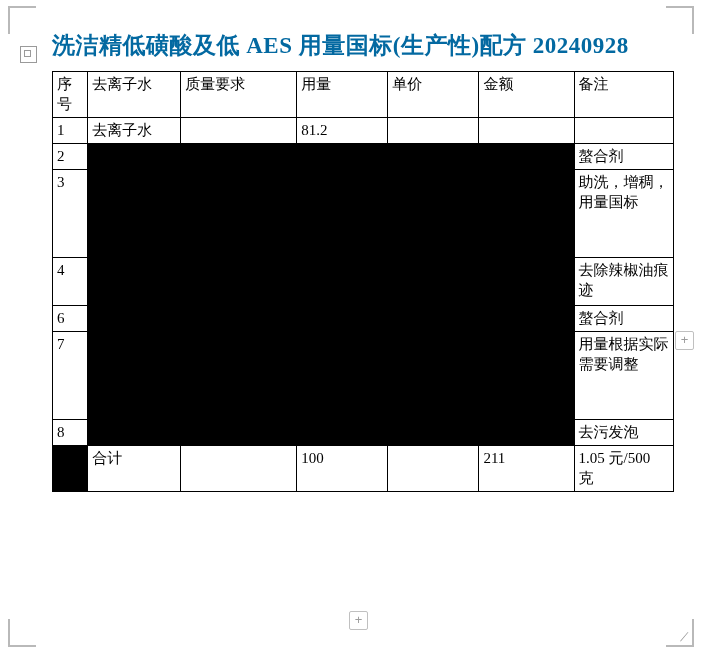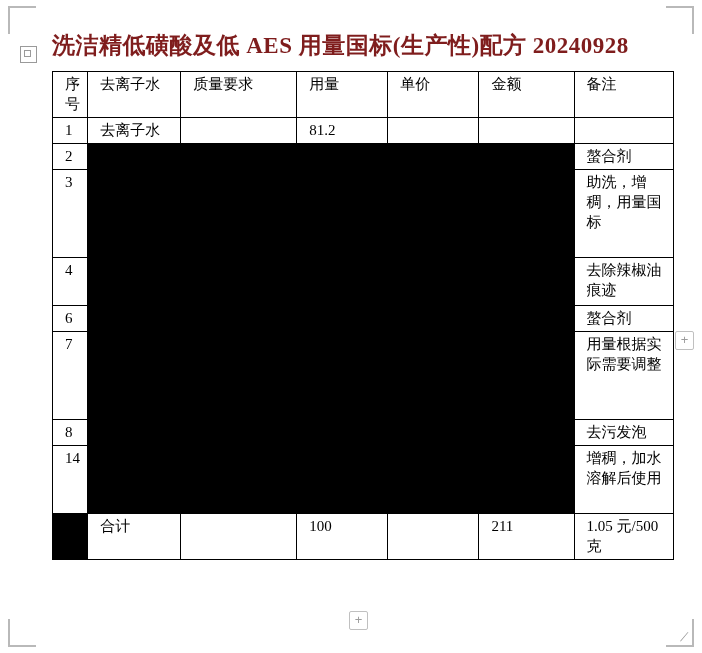--- a/index.html
+++ b/index.html
@@ -30,21 +30,21 @@
   .doc {
     position: absolute;
     left: 26px;
     top: 24px;
     width: 650px;
   }
 
   .title {
     font-size: 23px;
     font-weight: bold;
-    color: #7f1d1d;
+    color: #0369a1;
     letter-spacing: 0.5px;
     margin: 6px 0 10px 26px;
     white-space: nowrap;
   }
 
   
   .table-handle {
     position: absolute;
     left: 20px;
     top: 46px;
@@ -70,21 +70,21 @@
   table.formula {
     border-collapse: collapse;
     width: 622px;
     margin-left: 26px;
     table-layout: fixed;
     background: #ffffff;
   }
   table.formula td {
     border: 1px solid #000000;
     vertical-align: top;
-    padding: 2px 4px 3px 12px;
+    padding: 2px 4px 3px 4px;
     font-size: 15px;
     line-height: 20px;
     color: #000000;
     word-break: break-all;
   }
   td.redacted {
     background: #000000;
   }
   .c-seq   { width: 34px; }
   .c-name  { width: 90px; }
@@ -206,25 +206,20 @@
       <tr style="height:25px">
         <td>8</td>
         <td class="redacted" colspan="5"></td>
         <td>去污发泡</td>
       </tr>
 
 
 
 
 
-      <tr style="height:68px">
-        <td>14</td>
-        <td class="redacted" colspan="5"></td>
-        <td>增稠，加水溶解后使用</td>
-      </tr>
 
       <tr class="total-row" style="height:44px">
         <td class="redacted"></td>
         <td>合计</td>
         <td></td>
         <td>100</td>
         <td></td>
         <td>211</td>
         <td><span>1.05</span><span class="unit-red">&nbsp;</span><span>元/500 克</span></td>
       </tr>

